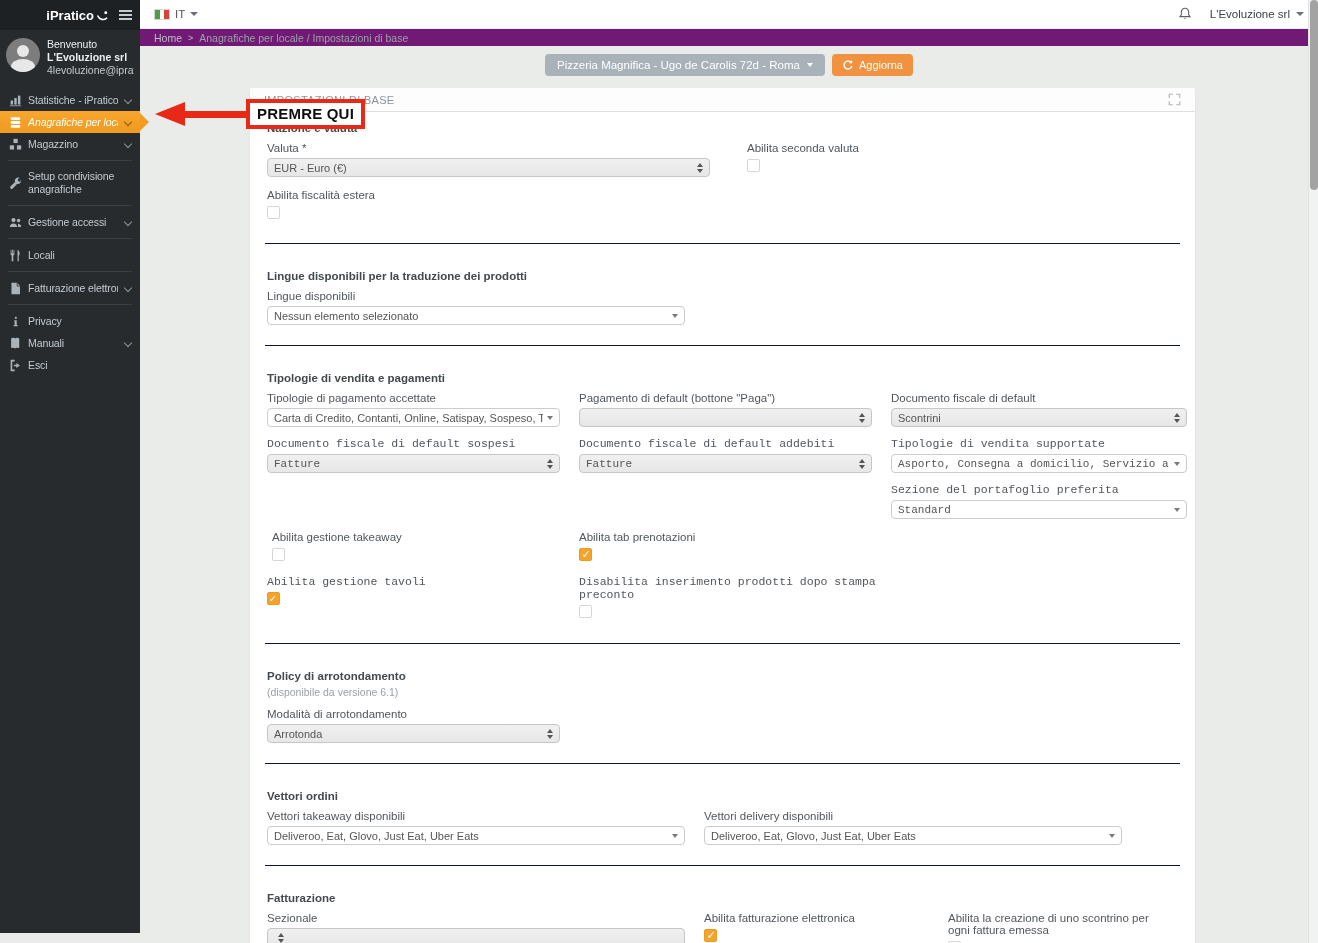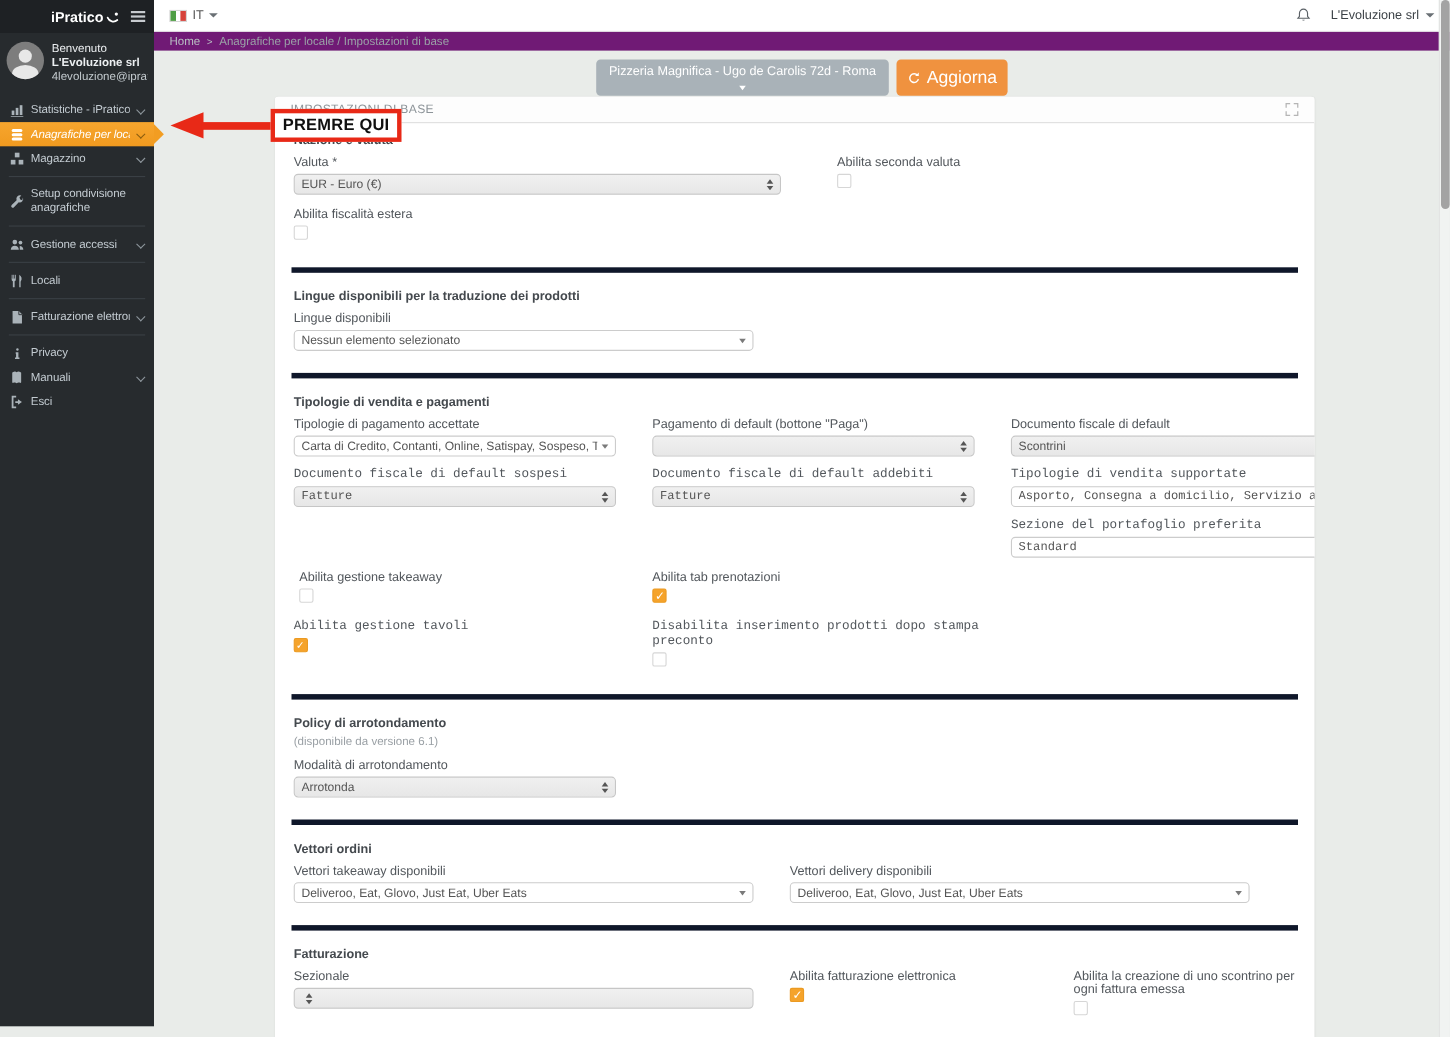--- a/index.html
+++ b/index.html
@@ -42,37 +42,37 @@
   .topbar-right { margin-left:auto; display:flex; align-items:center; gap:18px; }
   .bell { color:#5b6166; cursor:pointer; display:flex; }
   .account { display:flex; align-items:center; gap:6px; color:#3c4247; font-size:11.5px; cursor:pointer; }
   .caret-dn { width:0; height:0; border-left:4px solid transparent; border-right:4px solid transparent; border-top:4px solid #6a7075; display:inline-block; }
   .breadcrumb { height:17px; background:#701a75; display:flex; align-items:center; gap:6px; padding:0 14px; font-size:10.5px; color:#9aa1a7; }
   .breadcrumb .bc-home { color:#b9bfc4; cursor:pointer; }
   .breadcrumb .bc-sep { color:#b9bfc4; font-size:9px; }
 
   
   .toolbar { display:flex; justify-content:center; gap:7px; padding-top:8px; }
-  .btn-loc { background:#a9b2b8; color:#fff; font-size:11.5px; border:none; border-radius:4px; padding:5px 12px; display:flex; align-items:center; gap:7px; cursor:pointer;flex-direction:column; }
+  .btn-loc { background:#a9b2b8; color:#fff; font-size:11.5px; border:none; border-radius:4px; padding:5px 12px; display:flex; align-items:center; gap:7px; cursor:pointer; }
   .btn-loc .caret-dn { border-top-color:#fff; border-left-width:3.5px; border-right-width:3.5px; }
-  .btn-agg { background:#f0923f; color:#fff; font-size:16px; border:none; border-radius:4px; padding:5px 10px; display:flex; align-items:center; gap:5px; cursor:pointer; }
+  .btn-agg { background:#f0923f; color:#fff; font-size:11px; border:none; border-radius:4px; padding:5px 10px; display:flex; align-items:center; gap:5px; cursor:pointer; }
 
   
   .panel { position:absolute; left:110px; top:88px; width:945px; bottom:-10px; background:#fff; border-radius:3px; box-shadow:0 1px 2px rgba(0,0,0,0.08); overflow:hidden; }
   .panel-header { height:24px; background:#fdfdfd; border-bottom:1px solid #dedede; display:flex; align-items:center; padding:0 14px; }
   .panel-title { font-size:11px; color:#8d9499; letter-spacing:0.3px; }
   .expand { margin-left:auto; color:#b5b5b5; cursor:pointer; display:flex; }
   .panel-body { padding:0 1px; }
 
   .fsec { margin:0 14px; padding:10px 2px 20px; }
-  .fsec + .fsec { border-top:5px solid #0f172a; padding-top:16px; }
+  .fsec + .fsec { border-top:1px solid #0f172a; padding-top:26px; }
   .fh { font-size:11.5px; font-weight:bold; color:#44494e; margin-bottom:8px; }
   .fnote { font-size:10.5px; color:#9aa0a5; margin:-4px 0 10px; }
   .flabel { font-size:11.5px; color:#52575c; margin-bottom:4px; display:block; }
-  .frow { display:flex; gap:33px; }
+  .frow { display:flex; gap:19px; }
   .c443 { width:443px; flex:none; } .c450 { width:418px; flex:none; }
   .c293 { width:293px; flex:none; } .c296 { width:296px; flex:none; }
   .c220 { width:225px; flex:none; }
   .mt12 { margin-top:12px; } .mt10 { margin-top:10px;font-family:Liberation Mono, monospace; }
 
   .sel { height:19px; border:1px solid #cccccc; border-radius:4px; display:flex; align-items:center; padding:0 6px; font-size:11px; color:#555; cursor:pointer; background:#fff; }
   .sel.gray { background:linear-gradient(#f0f0f0,#e7e7e7); border-color:#c6c6c6; }
   .sel .sel-text { flex:1; overflow:hidden; white-space:nowrap; }
   .stepper { flex:none; display:flex; flex-direction:column; gap:2px; margin-left:4px; }
   .stepper i { width:0; height:0; border-left:3.5px solid transparent; border-right:3.5px solid transparent; display:block; }

